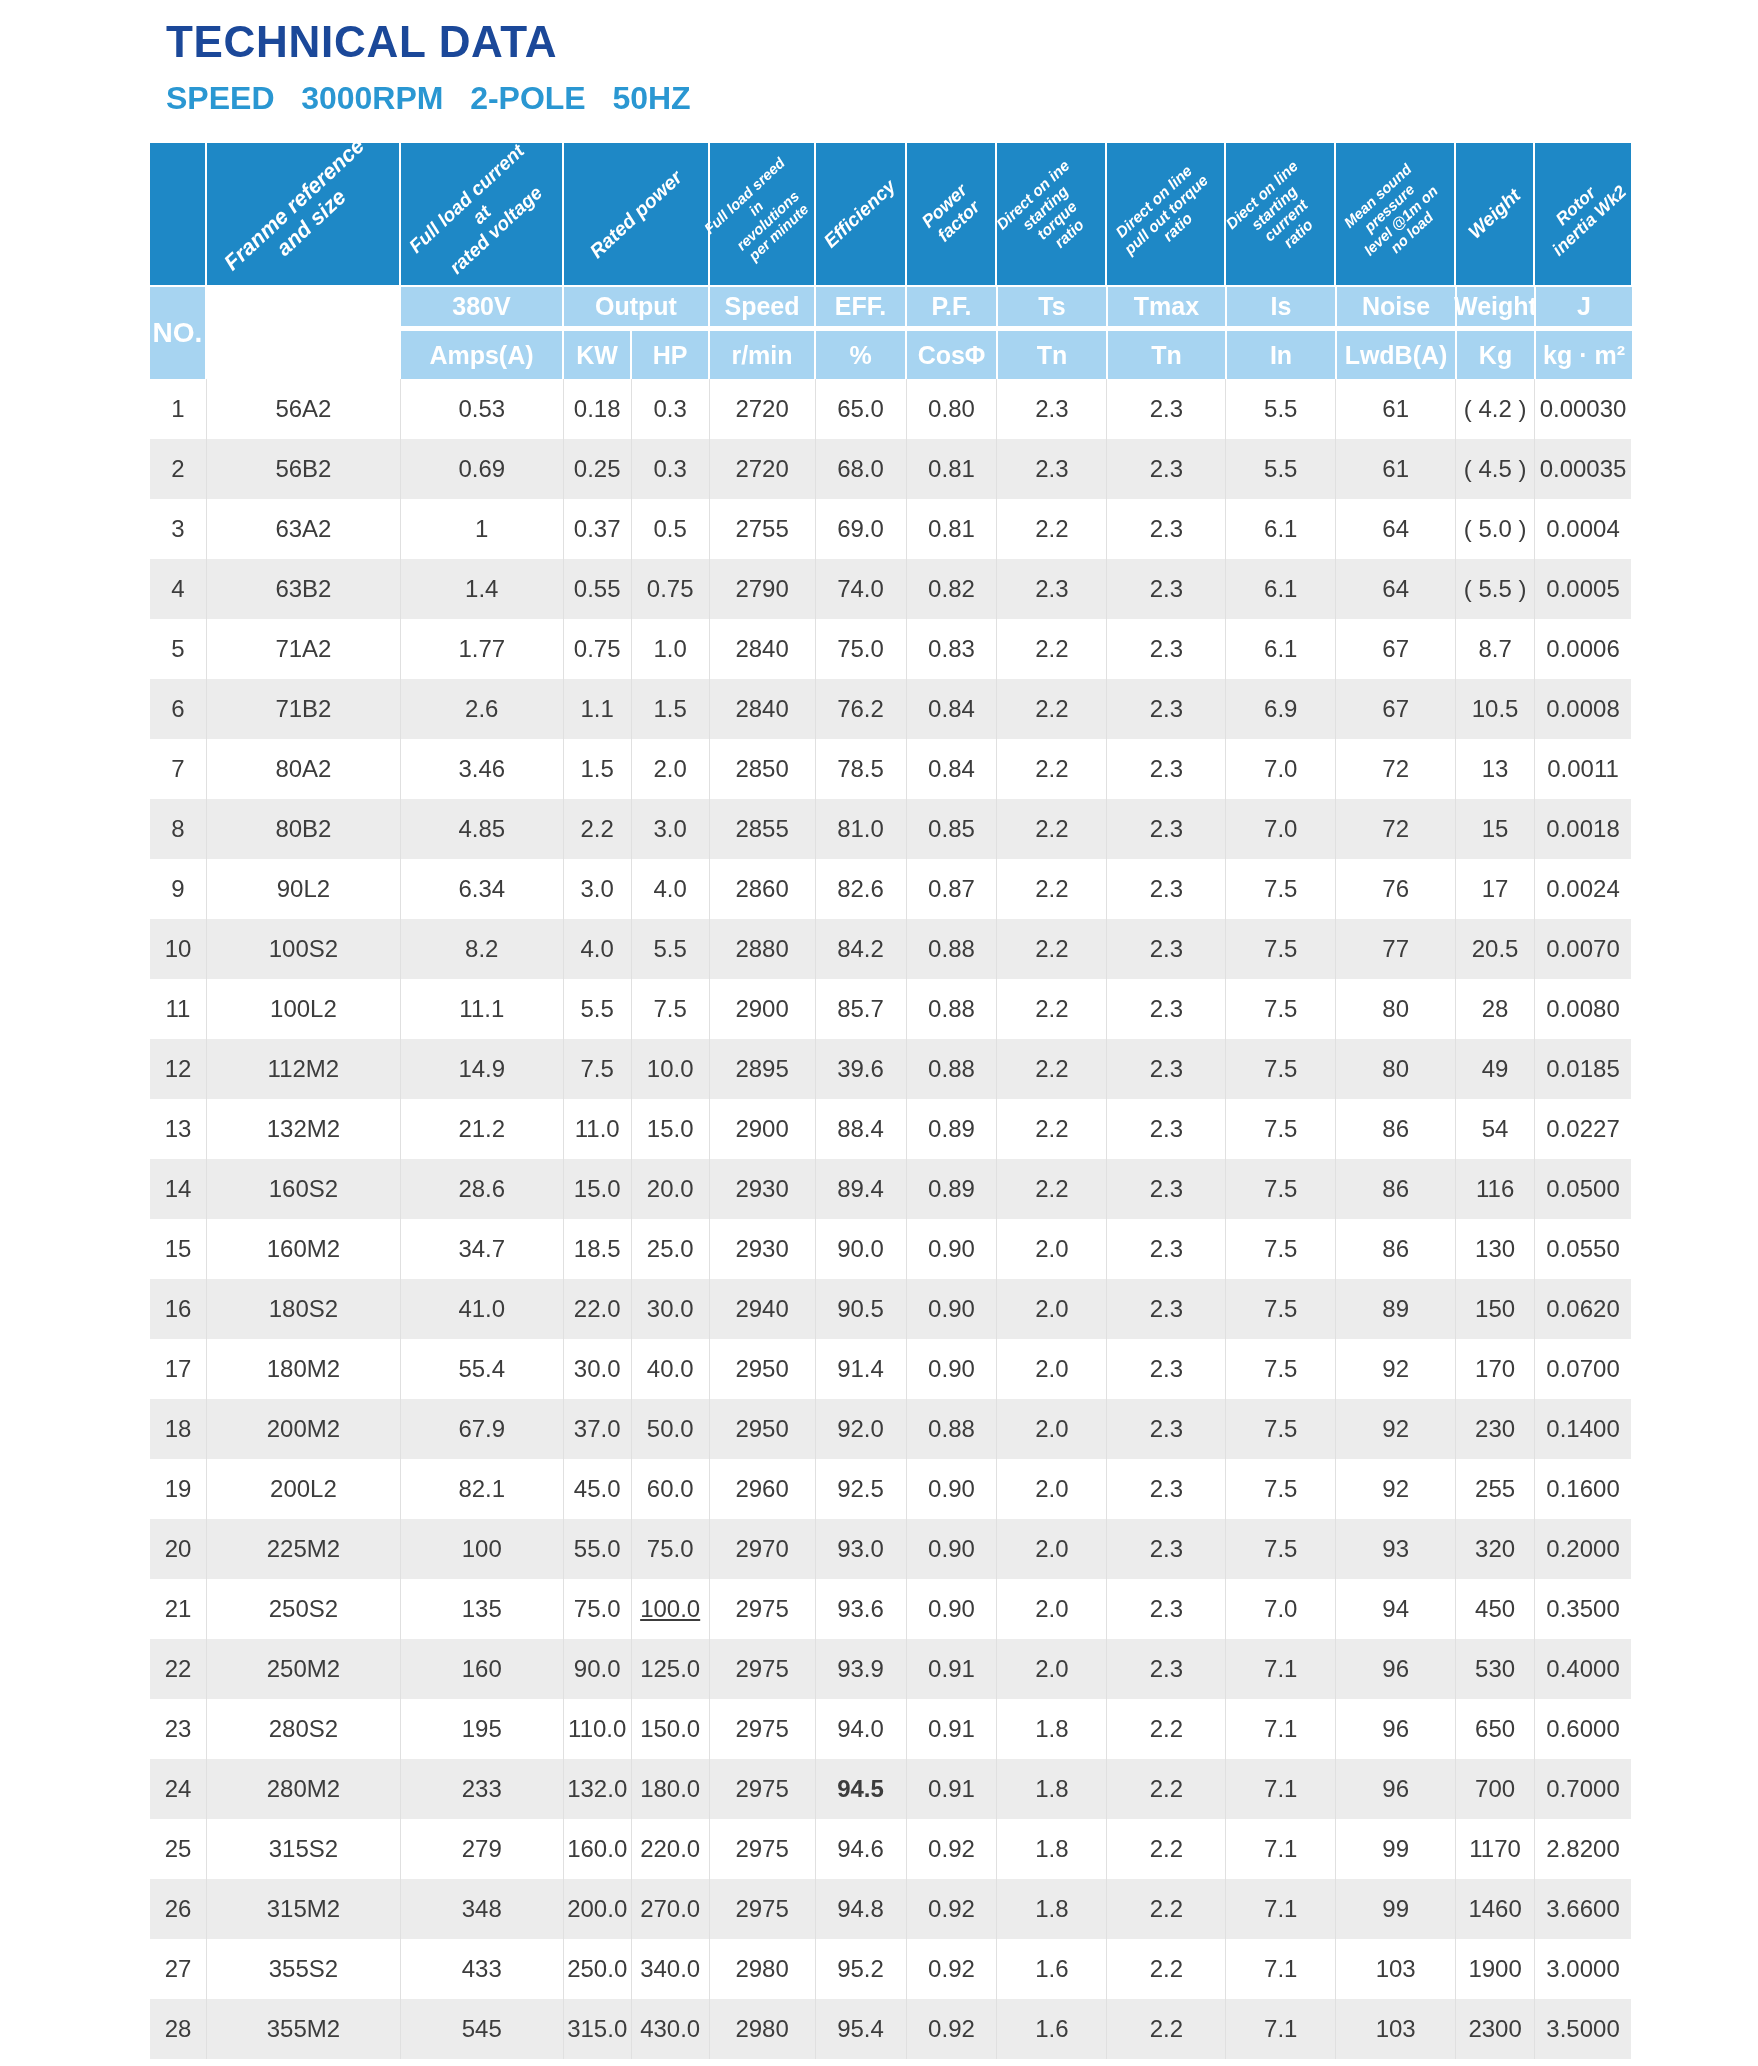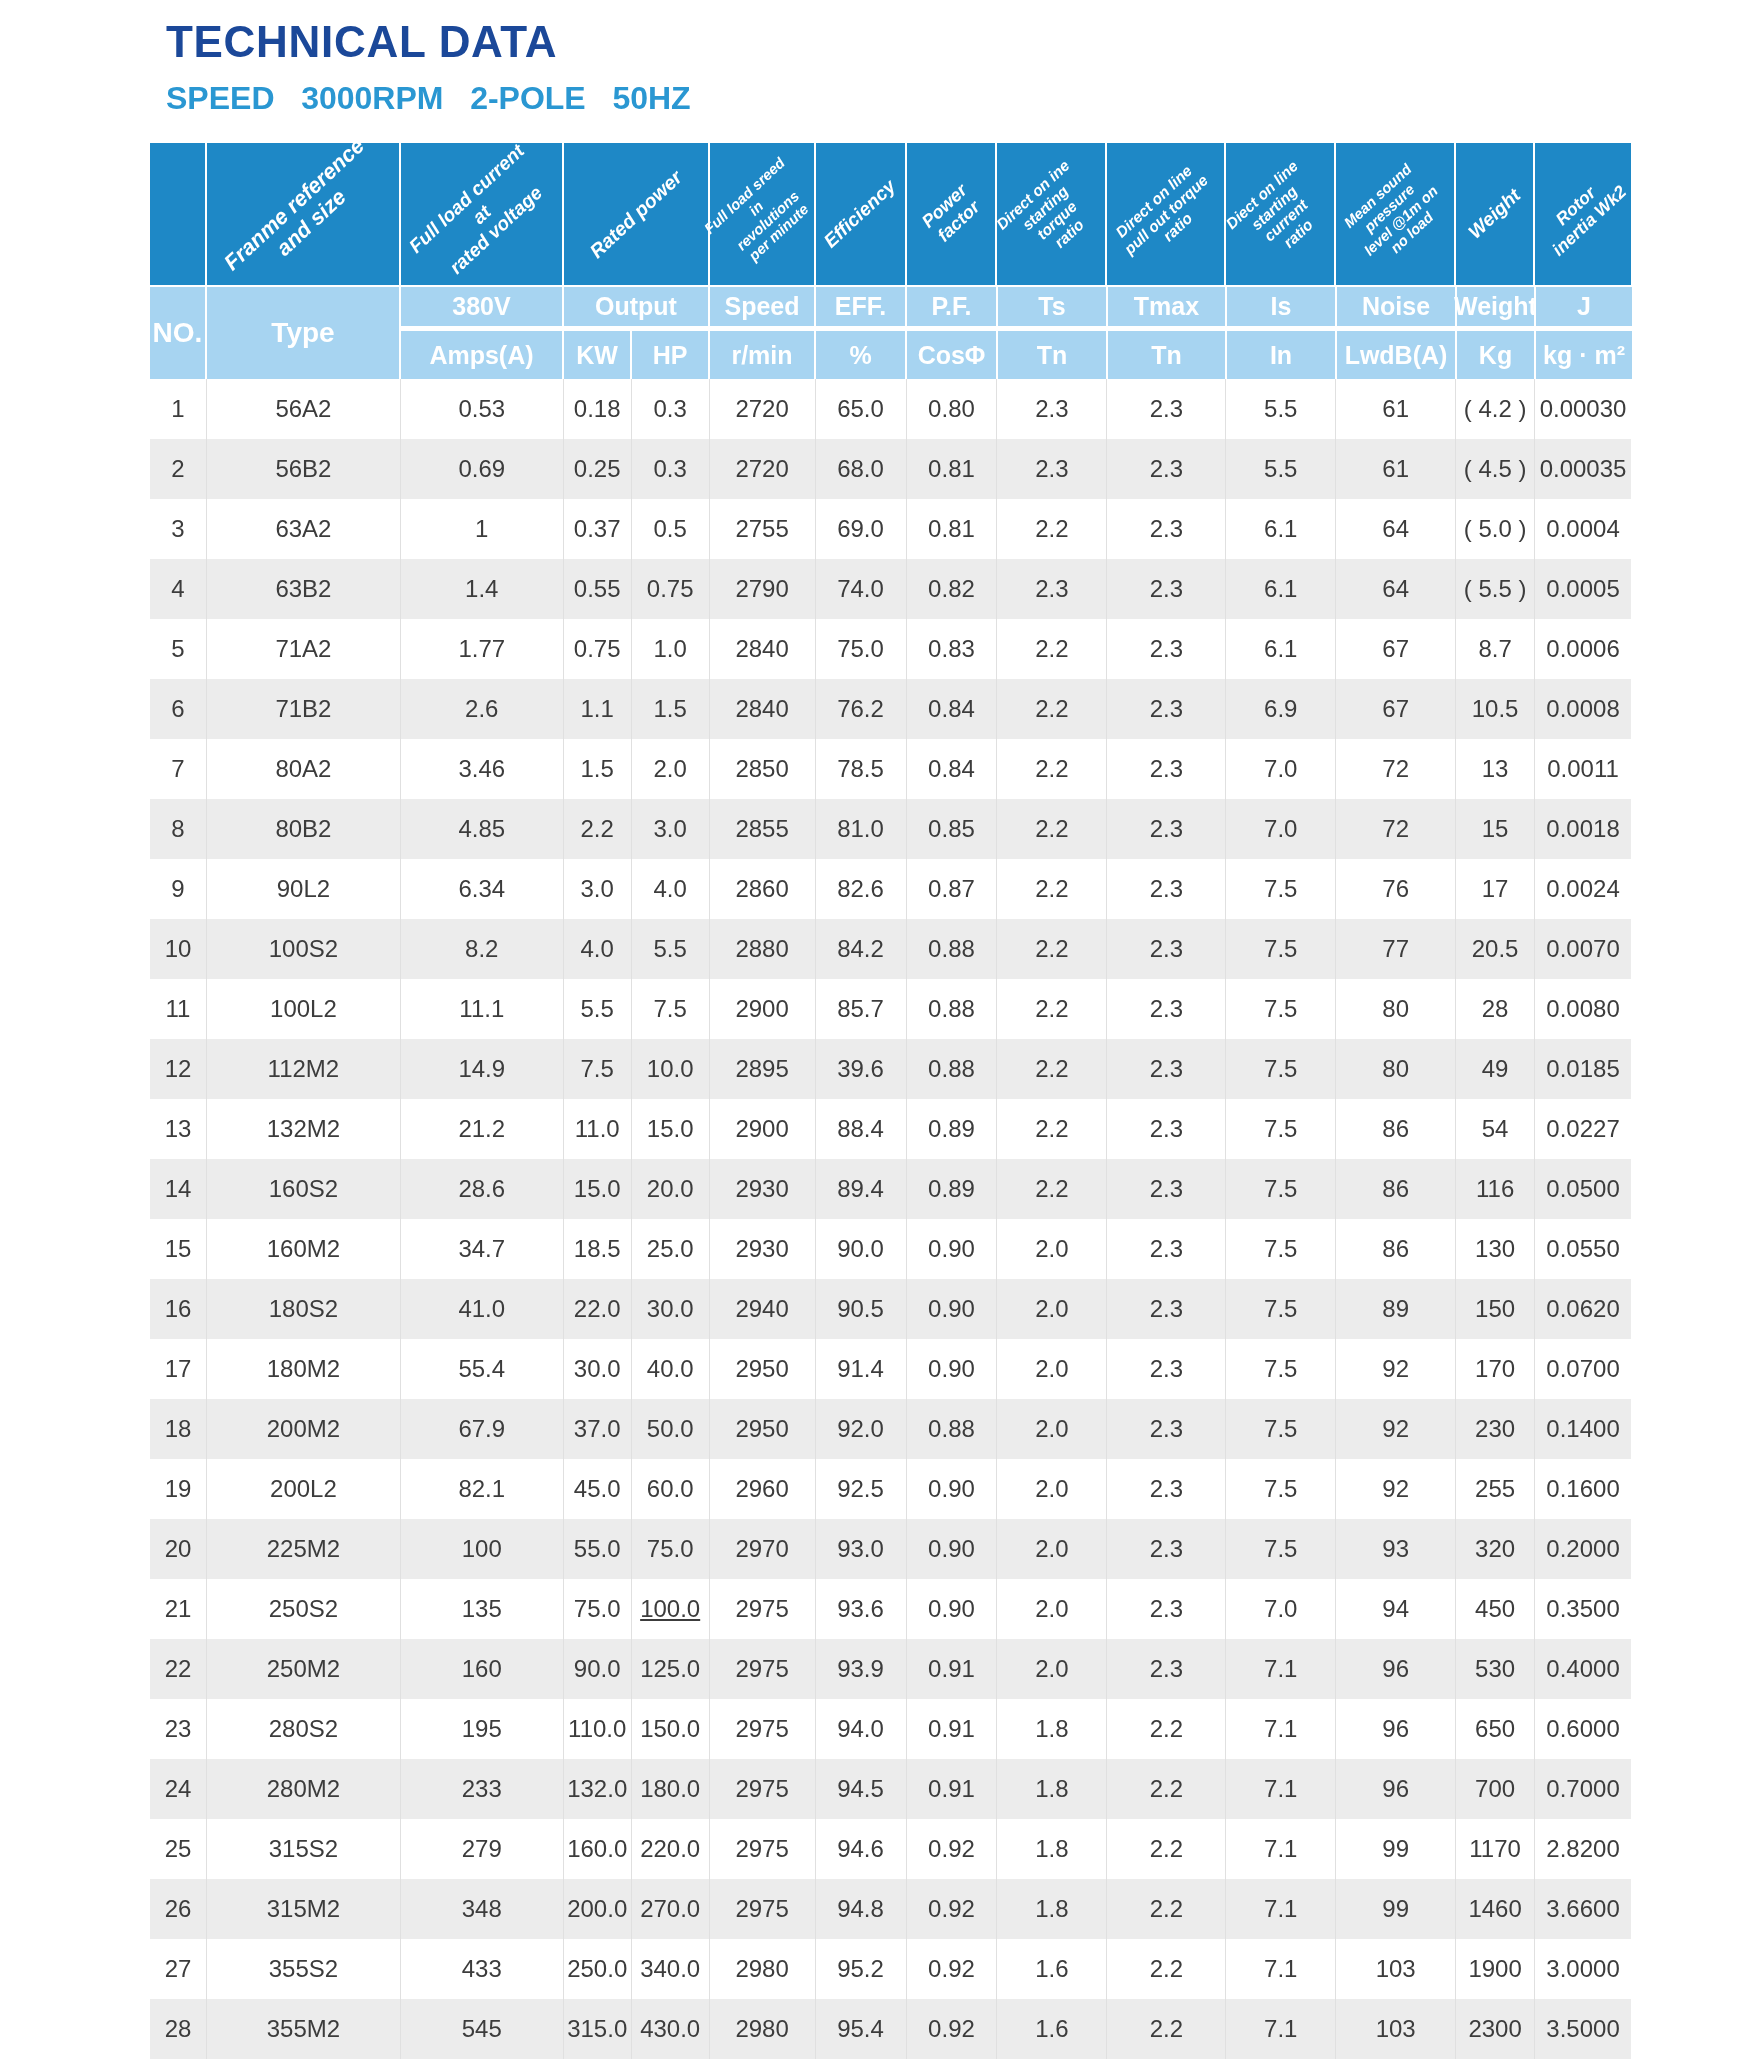--- a/index.html
+++ b/index.html
@@ -129,21 +129,20 @@
     <div class="dc w12">
         <span class="rot rf12">Weight</span>
       </div>
     <div class="dc w13">
         <span class="rot rf13">Rotor inertia Wk2</span>
       </div>
   </div>
 
   <div id="hdr-light">
     <div class="lc c1 rs big">NO.</div>
-    <div class="lc c2 rs big">Type</div>
     <div class="lc c3 r1">380V</div>
     <div class="lc c45 r1">Output</div>
     <div class="lc c6 r1">Speed</div>
     <div class="lc c7 r1">EFF.</div>
     <div class="lc c8 r1">P.F.</div>
     <div class="lc c9 r1">Ts</div>
     <div class="lc c10 r1">Tmax</div>
     <div class="lc c11 r1">Is</div>
     <div class="lc c12 r1">Noise</div>
     <div class="lc c13 r1">Weight</div>
@@ -532,21 +531,21 @@
         <div class="tc" style="width: 79px;">650</div>
         <div class="tc" style="width: 96px;">0.6000</div>
       </div>
       <div class="trow alt">
         <div class="tc" style="width: 57px;">24</div>
         <div class="tc" style="width: 194px;">280M2</div>
         <div class="tc" style="width: 163px;">233</div>
         <div class="tc" style="width: 68px;">132.0</div>
         <div class="tc" style="width: 78px;">180.0</div>
         <div class="tc" style="width: 106px;">2975</div>
-        <div class="tc" style="width: 91px;">94.5</div>
+        <div class="tc" style="width: 91px; font-weight: bold;">94.5</div>
         <div class="tc" style="width: 91px;">0.91</div>
         <div class="tc" style="width: 110px;">1.8</div>
         <div class="tc" style="width: 119px;">2.2</div>
         <div class="tc" style="width: 110px;">7.1</div>
         <div class="tc" style="width: 120px;">96</div>
         <div class="tc" style="width: 79px;">700</div>
         <div class="tc" style="width: 96px;">0.7000</div>
       </div>
       <div class="trow">
         <div class="tc" style="width: 57px;">25</div>

